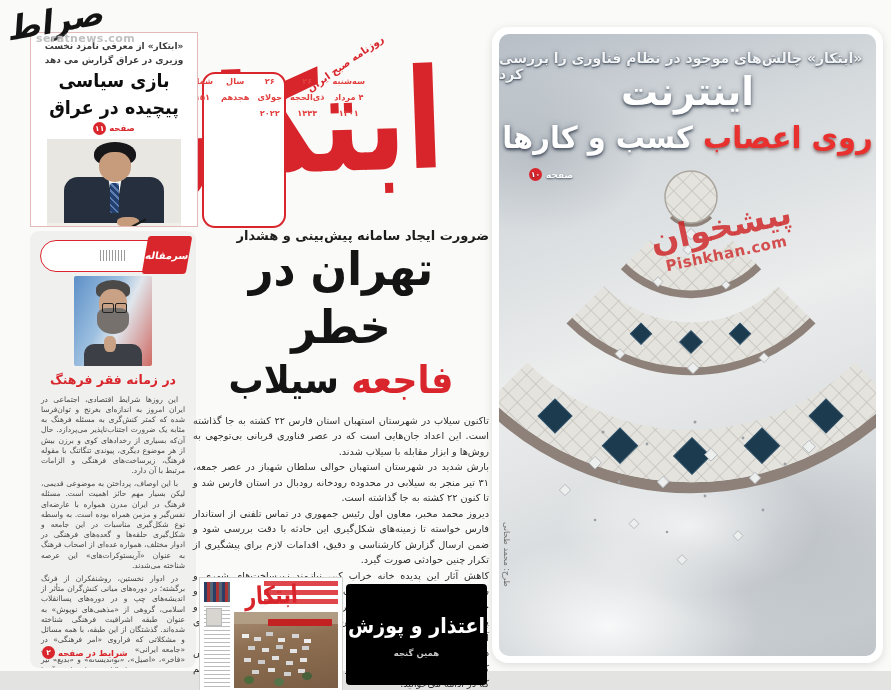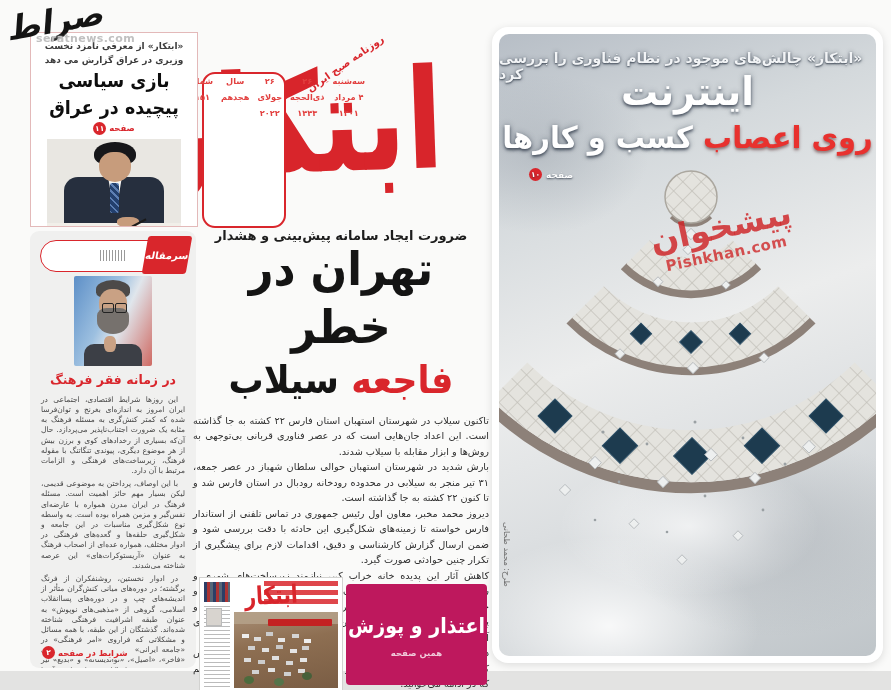--- a/index.html
+++ b/index.html
@@ -69,21 +69,21 @@
   .mast-title{position:absolute;right:46px;top:6px;font-size:108px;line-height:1.3;font-weight:bold;color:#d8252b;
               transform:rotate(-2deg) scale(1.02,1.28);transform-origin:top right;letter-spacing:-4px;}
   .mast-sub{position:absolute;left:104px;top:34px;font-size:10px;font-weight:bold;color:#d8252b;
             transform:rotate(-35deg);white-space:nowrap;}
   .datebox{position:absolute;left:6px;top:48px;width:80px;height:152px;background:#fff;border:2px solid #d9262c;
            border-radius:13px;z-index:4;display:flex;justify-content:center;
            text-align:center;color:#e2403f;font-weight:bold;font-size:8.2px;line-height:1.95;gap:8px;}
 
   
   .lead{left:193px;top:228px;width:296px;z-index:2;}
-  .lead-kicker{text-align:center;font-size:13px;font-weight:bold;color:#1d1d1d;}
+  .lead-kicker{text-align:right;font-size:13px;font-weight:bold;color:#1d1d1d;}
   .lead-h1{text-align:center;font-size:43px;font-weight:bold;color:#141414;line-height:1.25;
            transform:scaleY(1.08);letter-spacing:-1px;margin-top:2px;}
   .lead-h2{text-align:center;font-size:35px;font-weight:bold;line-height:1.2;transform:scaleY(1.08);
            letter-spacing:-1px;margin-top:6px;color:#141414;}
   .lead-h2 .red{color:#d9262c;}
   .lead-body{margin-top:12px;font-size:9.7px;line-height:1.6;text-align:justify;color:#2e2e2e;}
   .lead-body p{margin:0;}
 
   
   .thumb{left:199px;top:577px;width:142px;height:113px;background:#fff;border:1px solid #d2d2d0;
@@ -103,21 +103,21 @@
   .th-water{position:absolute;top:0;left:0;right:0;height:12px;background:#b7a48c;opacity:.8;}
   .th-cars{position:absolute;top:22px;left:8px;width:7px;height:4px;background:#eee;
       box-shadow:12px 3px 0 #ddd,24px -2px 0 #ccc,36px 4px 0 #e8e8e8,50px 0 0 #d5d5d5,62px 5px 0 #eee,
                  6px 12px 0 #cfcfcf,20px 14px 0 #e2e2e2,34px 11px 0 #c8c8c8,48px 15px 0 #e5e5e5,60px 12px 0 #d0d0d0,
                  2px 24px 0 #dcdcdc,16px 26px 0 #cccccc,30px 22px 0 #e0e0e0,44px 27px 0 #d8d8d8,58px 24px 0 #e6e6e6,
                  10px 36px 0 #d2d2d2,26px 34px 0 #e3e3e3,42px 38px 0 #cfcfcf,56px 35px 0 #dddddd;}
   .th-green{position:absolute;bottom:4px;left:10px;width:10px;height:8px;background:#4c6b3d;border-radius:50%;
       box-shadow:30px 2px 0 #55744a,58px -4px 0 #46603a;}
 
   
-  .banner{left:346px;top:584px;width:141px;height:101px;background:#be185d;border-radius:4px;z-index:2;
+  .banner{left:346px;top:584px;width:141px;height:101px;background:#000000;border-radius:4px;z-index:2;
           color:#fff;text-align:center;}
   .banner-title{margin-top:30px;font-size:19px;font-weight:bold;transform:scaleY(1.1);}
   .banner-sub{margin-top:12px;font-size:8.5px;color:rgba(255,255,255,.78);font-weight:bold;}
 
   
   .poster{left:492px;top:27px;width:391px;height:636px;background:#fff;border-radius:16px;z-index:3;
           box-shadow:0 2px 8px rgba(0,0,0,.12);padding:0;}
   .poster-in{position:absolute;inset:7px;border-radius:10px;overflow:hidden;
       background:linear-gradient(160deg,#b7bec6 0%,#d4d9dc 22%,#eceded 48%,#dcdfe1 68%,#bfc5c9 100%);}
   .cloud{position:absolute;border-radius:50%;}
@@ -237,21 +237,21 @@
     <div class="th-photo">
       <div class="th-water"></div>
       <div class="th-capt"></div>
       <div class="th-cars"></div>
       <div class="th-green"></div>
     </div>
   </div>
 
   <div class="abs banner">
     <div class="banner-title">اعتذار و پوزش</div>
-    <div class="banner-sub">همین صفحه</div>
+    <div class="banner-sub">همین گنجه</div>
   </div>
 
   <div class="abs poster">
     <div class="poster-in">
       <div class="cloud" style="left:-40px;bottom:-60px;width:300px;height:180px;background:radial-gradient(closest-side,rgba(255,255,255,.85),rgba(255,255,255,0));"></div>
       <div class="cloud" style="right:-60px;bottom:20px;width:320px;height:200px;background:radial-gradient(closest-side,rgba(170,176,182,.55),rgba(170,176,182,0));"></div>
       <div class="cloud" style="left:60px;bottom:60px;width:260px;height:140px;background:radial-gradient(closest-side,rgba(255,255,255,.7),rgba(255,255,255,0));"></div>
       <div class="cloud" style="left:-70px;top:40px;width:220px;height:160px;background:radial-gradient(closest-side,rgba(150,158,168,.4),rgba(150,158,168,0));"></div>
 
       <svg class="wifi" viewBox="0 0 377 622">

